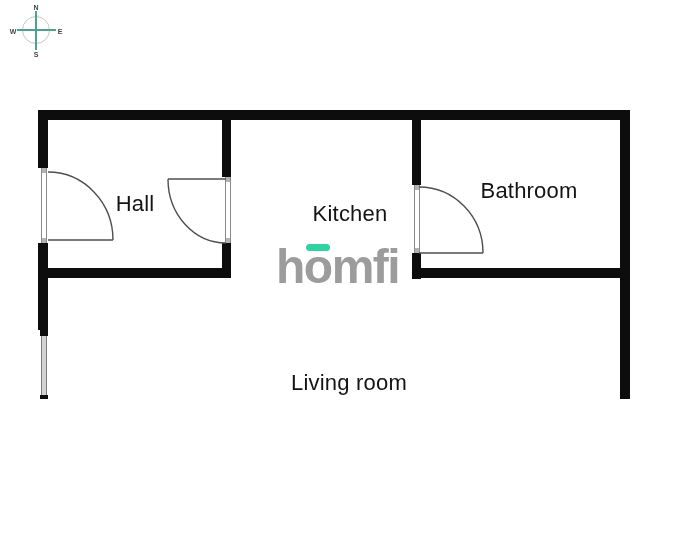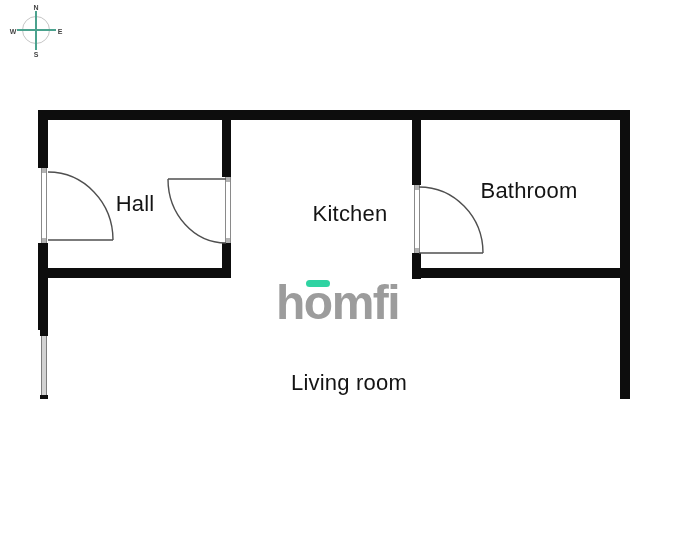--- a/index.html
+++ b/index.html
@@ -42,21 +42,20 @@
   .compass-h{position:absolute;left:17px;top:29px;width:39px;height:2px;background:#4ba28e;}
   .compass-letter{
     position:absolute;transform:translate(-50%,-50%);
     font-size:7px;font-weight:bold;color:#444444;
   }
   
   .logo{
     position:absolute;left:276px;top:243px;line-height:1;
     font-size:48px;font-weight:bold;color:#9c9c9c;letter-spacing:-1.5px;
     white-space:nowrap;
-    margin-top:36px;
   }
   .logo-o{position:relative;display:inline-block;}
   .logo-macron{
     position:absolute;left:2px;top:1px;width:24px;height:7px;
     border-radius:3.5px;background:#2fd3a2;
   }
   
   .badge-ring{
     position:absolute;left:597px;top:527px;width:24px;height:24px;
     border:3px solid #3da4e0;border-radius:50%;background:#ffffff;

